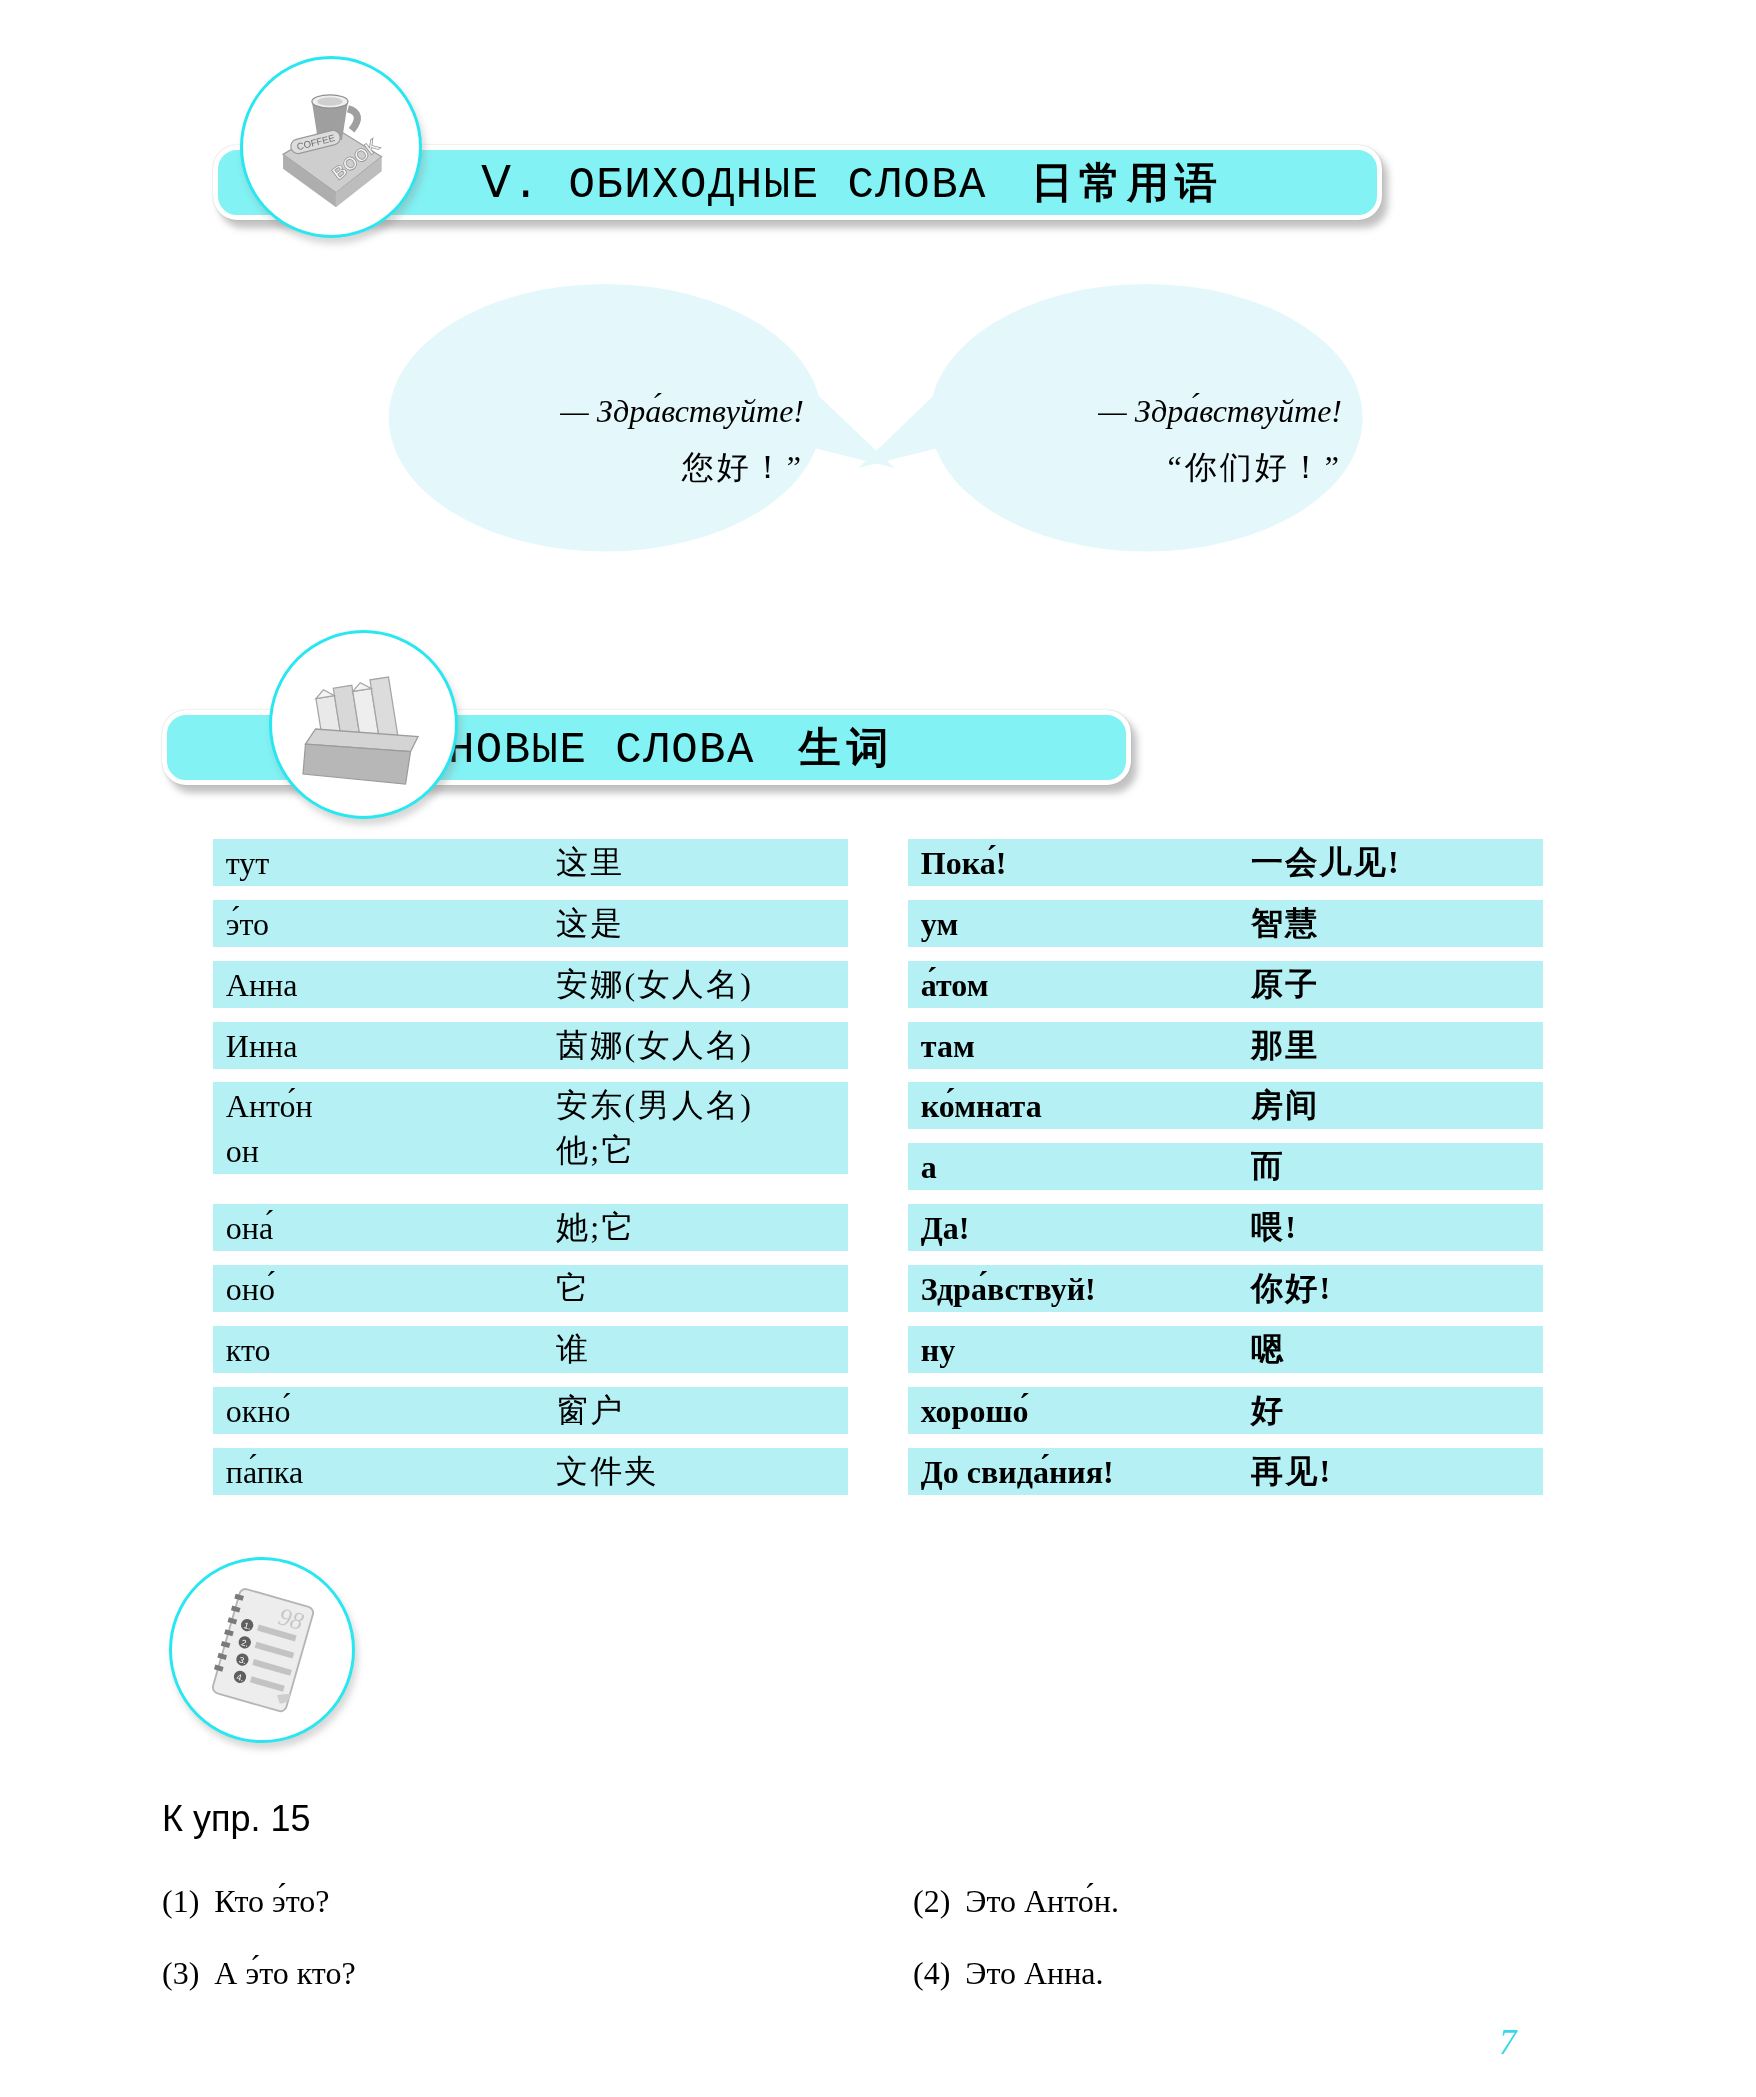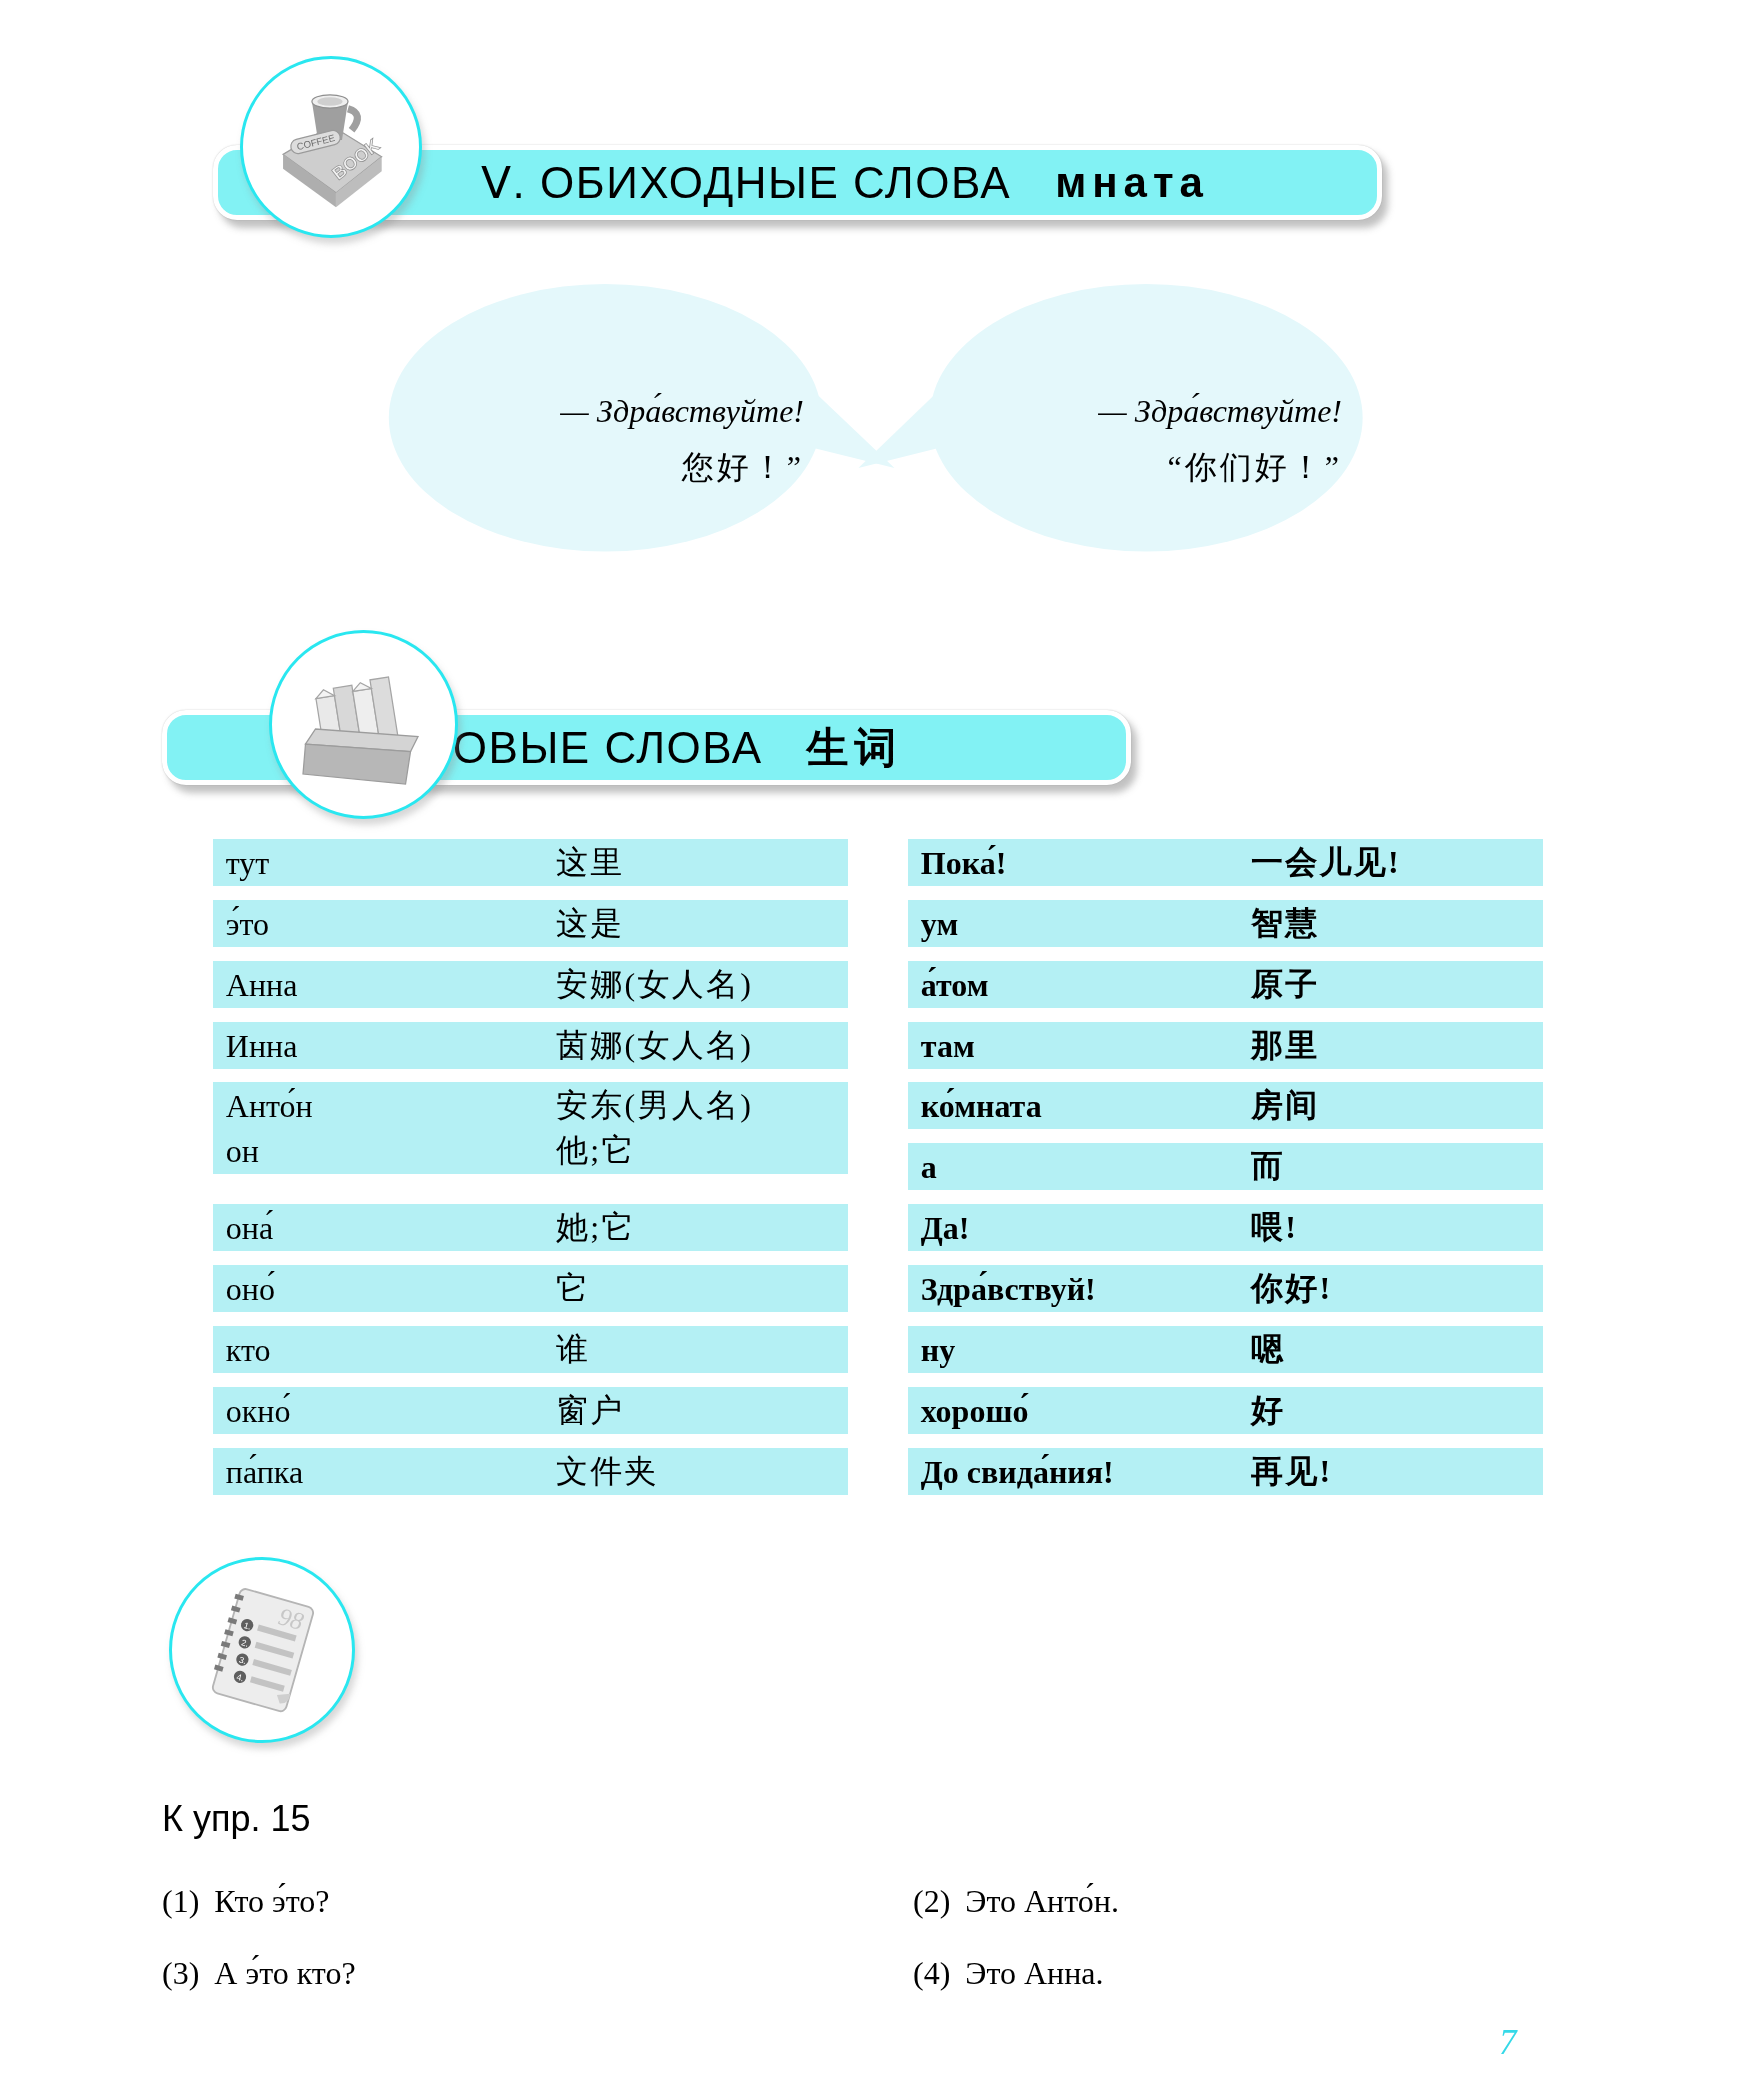--- a/index.html
+++ b/index.html
@@ -8,21 +8,21 @@
     font-family:"Liberation Serif", serif; color:#000; overflow:hidden;
   }
   
   .banner {
     position:absolute; height:75px; background:#82F2F4;
     border:5.3px solid #ffffff; border-radius:24px;
     box-shadow:6px 7.5px 7.5px rgba(120,120,120,0.45), 0 0 1.5px rgba(150,150,150,0.6);
     display:flex; align-items:center; box-sizing:content-box; white-space:nowrap;
   }
   .banner-ru {
-    font-family:Liberation Sans, sans-serif; font-size:44px; letter-spacing:1.5px; color:#000;
+    font-family:Liberation Mono, monospace; font-size:44px; letter-spacing:1.5px; color:#000;
   }
   .banner-zh {
     font-family:"Liberation Sans", sans-serif; font-weight:bold; font-size:42px;
     margin-left:44px; letter-spacing:6px; color:#000;
   }
   
   .icon-circle {
     position:absolute; border-radius:50%; background:#ffffff;
     border:3.8px solid #29E7F0; box-shadow:3px 6px 7.5px rgba(140,140,140,0.35);
     display:flex; align-items:center; justify-content:center;
@@ -57,21 +57,21 @@
     color:#35D9E8; font-family:"Liberation Serif", serif;
   }
 </style>
 </head>
 <body>
 
 <div class="page">
 
   <div class="banner" style="left:213px; top:145px; width:1169px; padding-left:263px; box-sizing:border-box;">
     <span class="banner-ru">Ⅴ. ОБИХОДНЫЕ СЛОВА</span>
-    <span class="banner-zh">мната</span>
+    <span class="banner-zh">日常用语</span>
   </div>
   <div class="icon-circle" style="left:240px; top:56px; width:176px; height:176px;">
     <svg viewBox="0 0 120 120">
       <polygon points="60,42 102,68 64,98 20,66" fill="#cecece" stroke="#9c9c9c" stroke-width="1"></polygon>
       <polygon points="20,66 64,98 64,110 20,78" fill="#aeaeae"></polygon>
       <polygon points="102,68 64,98 64,110 102,80" fill="#bdbdbd"></polygon>
       <text x="0" y="0" transform="translate(66,88) rotate(-38)" font-family="Liberation Sans, sans-serif" font-size="15" font-weight="bold" fill="#f2f2f2" stroke="#8f8f8f" stroke-width="0.6">BOOK</text>
       <path d="M44,22 L74,22 L69,54 L49,54 Z" fill="#9f9f9f"></path>
       <path d="M74,28 q14,4 3,18" stroke="#9f9f9f" stroke-width="6" fill="none"></path>
       <ellipse cx="59" cy="22" rx="15" ry="5.5" fill="#efefef" stroke="#8f8f8f" stroke-width="1"></ellipse>

